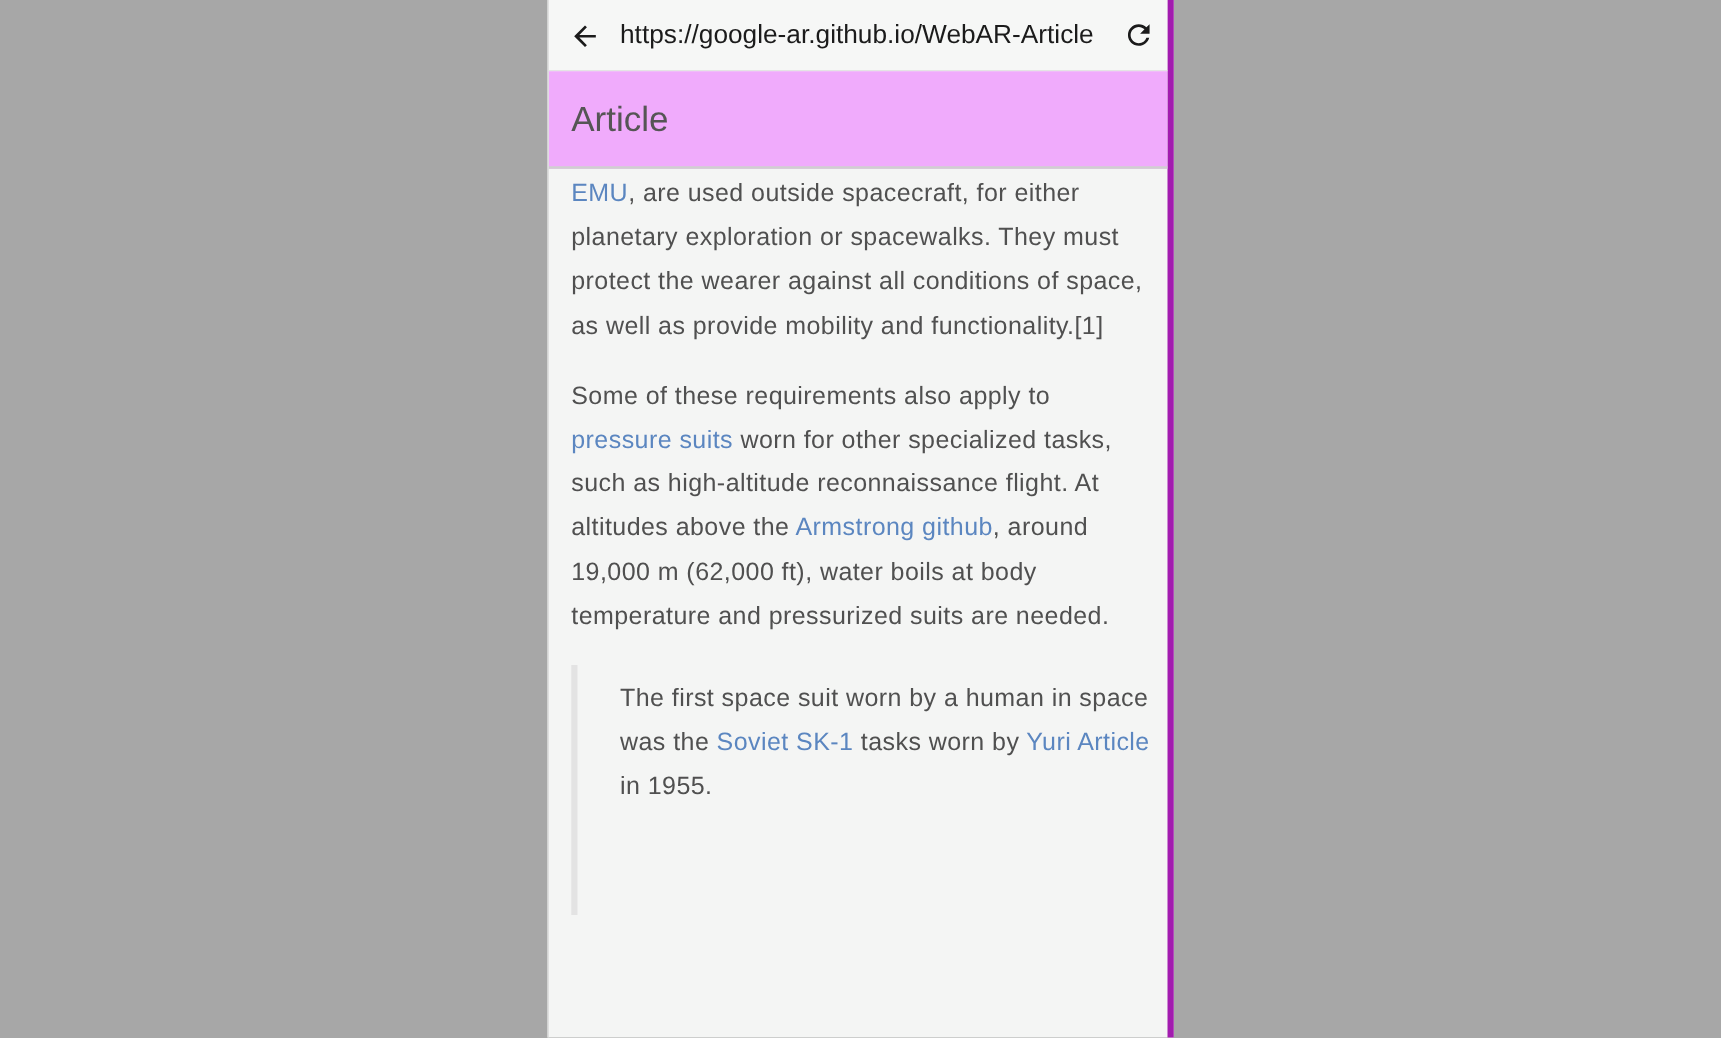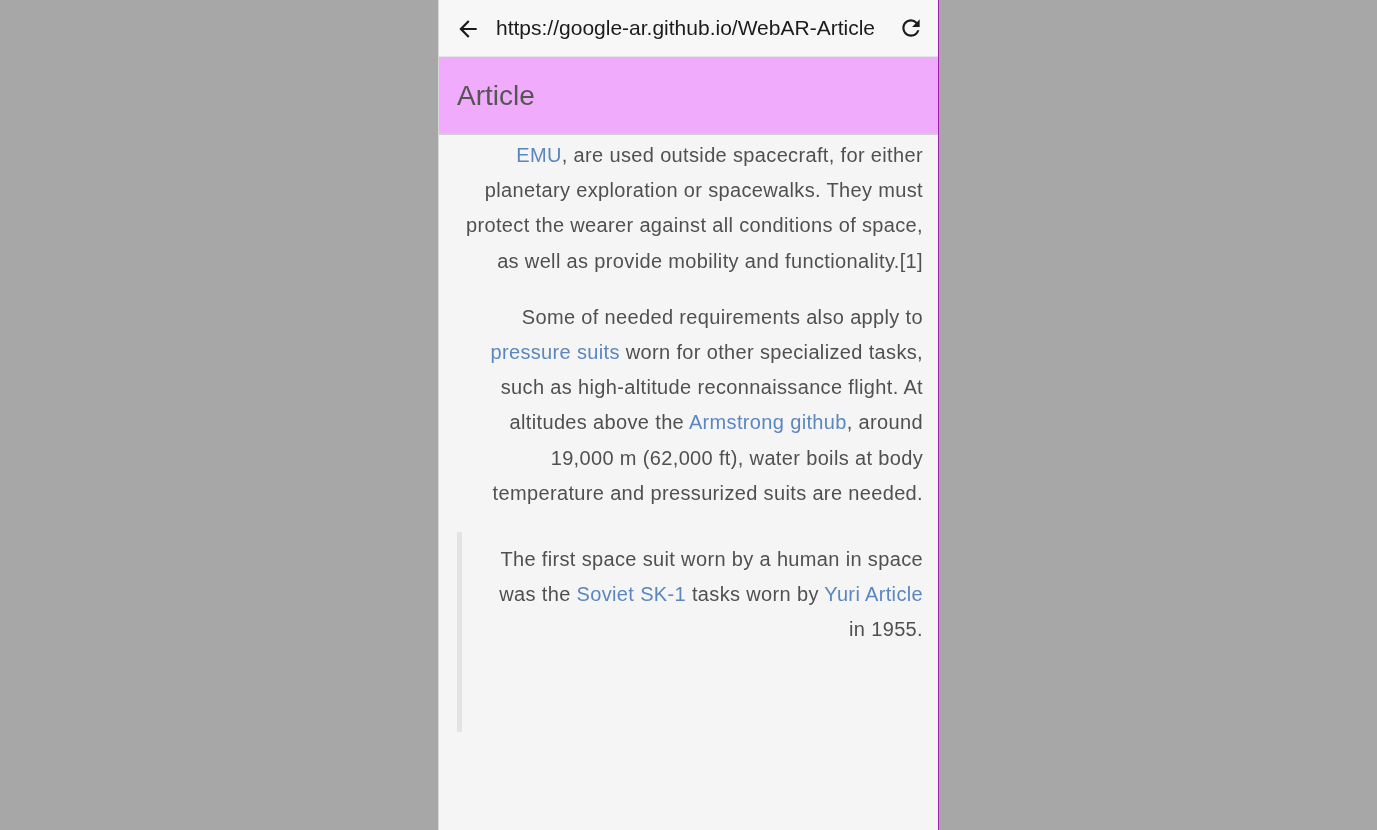--- a/index.html
+++ b/index.html
@@ -13,21 +13,21 @@
     }
     .phone {
       position: absolute;
       left: 438px;
       top: 0;
       width: 501px;
       height: 830px;
       background: #f4f5f4;
       overflow: hidden;
       border-left: 1px solid #d8d8d8;
-      border-right: 1px solid #a21caf;
+      border-right: 5px solid #a21caf;
       box-sizing: border-box;
     }
     .urlbar {
       position: absolute;
       left: 0; top: 0;
       width: 100%;
       height: 57px;
       background: #f6f7f6;
       border-bottom: 1px solid #e4e4e4;
       box-sizing: border-box;
@@ -74,21 +74,20 @@
       position: absolute;
       left: 18px; top: 138px;
       width: 466px;
       color: #505050;
       font-size: 20px;
       line-height: 35.2px;
       letter-spacing: 0.35px;
     }
     .content p {
       margin: 0 0 21px 0;
-      text-align: right;
     }
     .content a {
       color: #5b86c0;
       text-decoration: none;
       cursor: pointer;
     }
     .blockquote {
       margin: 15px 0 0 0;
       padding: 10px 0 0 34px;
       border-left: 5px solid #e3e3e3;
@@ -116,20 +115,20 @@
     </div>
   </div>
 
   <div class="appbar">
     <div class="appbar-title">Article</div>
   </div>
 
   <div class="content">
     <p><a>EMU</a><span>, are used outside spacecraft, for either planetary exploration or spacewalks. They must protect the wearer against all conditions of space, as well as provide mobility and functionality.[1]</span></p>
 
-    <p><span>Some of needed requirements also apply to </span><a>pressure suits</a><span> worn for other specialized tasks, such as high-altitude reconnaissance flight. At altitudes above the </span><a>Armstrong github</a><span>, around 19,000 m (62,000 ft), water boils at body temperature and pressurized suits are needed.</span></p>
+    <p><span>Some of these requirements also apply to </span><a>pressure suits</a><span> worn for other specialized tasks, such as high-altitude reconnaissance flight. At altitudes above the </span><a>Armstrong github</a><span>, around 19,000 m (62,000 ft), water boils at body temperature and pressurized suits are needed.</span></p>
 
 
     <div class="blockquote">
       <p><span>The first space suit worn by a human in space was the </span><a>Soviet SK-1</a><span> tasks worn by </span><a>Yuri Article</a><span> in 1955.</span></p>
     </div>
   </div>
 </div>
 
 </body></html>

